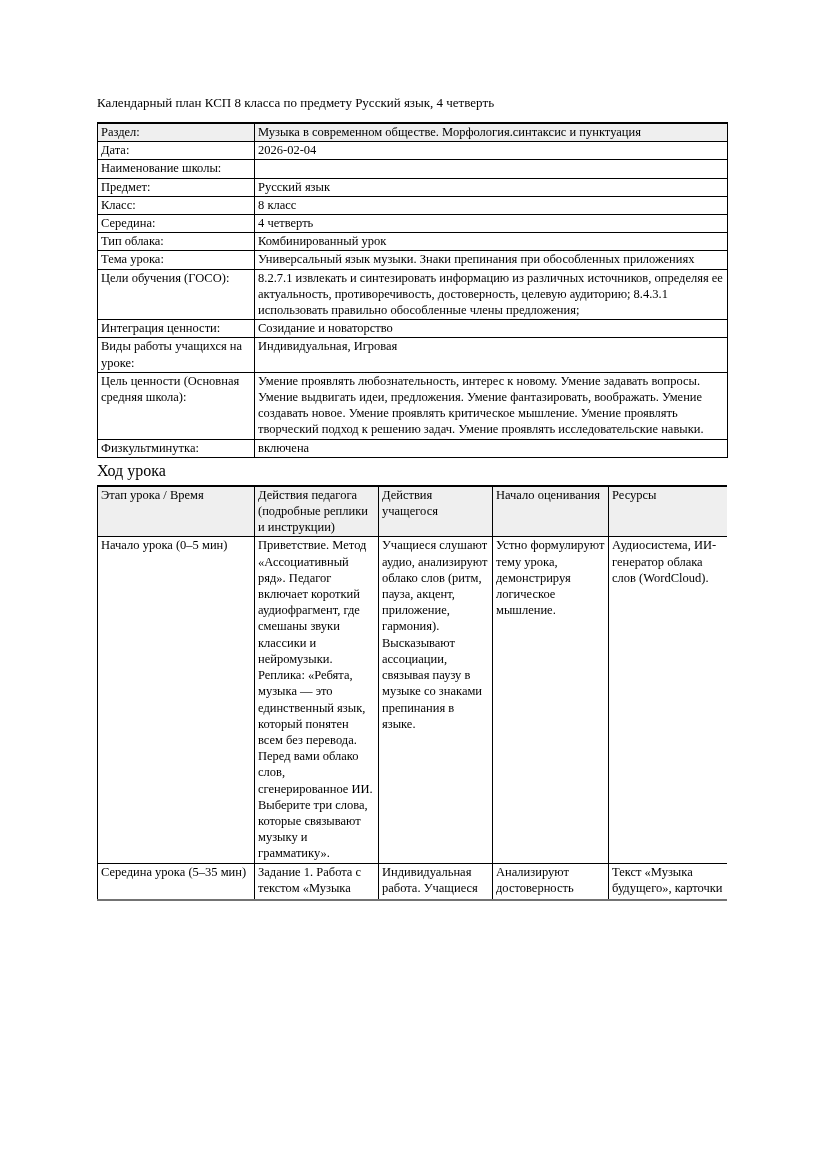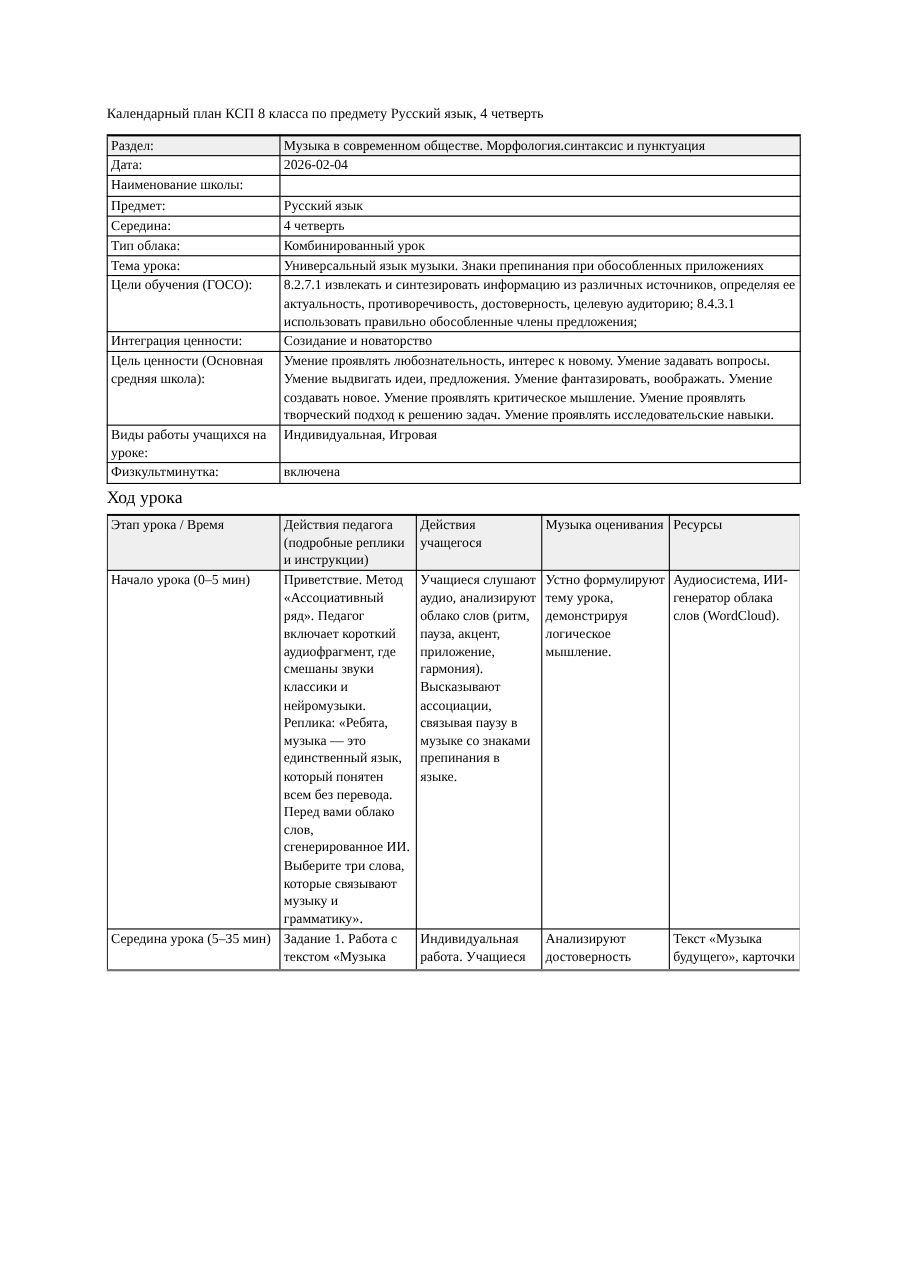--- a/index.html
+++ b/index.html
@@ -93,46 +93,50 @@
       </tr>
       <tr>
         <td>Наименование школы:</td>
         <td></td>
       </tr>
       <tr>
         <td>Предмет:</td>
         <td>Русский язык</td>
       </tr>
       <tr>
+        <td>Класс:</td>
+        <td>8 класс</td>
+      </tr>
+      <tr>
         <td>Середина:</td>
         <td>4 четверть</td>
       </tr>
       <tr>
         <td>Тип облака:</td>
         <td>Комбинированный урок</td>
       </tr>
       <tr>
         <td>Тема урока:</td>
         <td>Универсальный язык музыки. Знаки препинания при обособленных приложениях</td>
       </tr>
       <tr>
         <td>Цели обучения (ГОСО):</td>
         <td>8.2.7.1 извлекать и синтезировать информацию из различных источников, определяя ее актуальность, противоречивость, достоверность, целевую аудиторию; 8.4.3.1 использовать правильно обособленные члены предложения;</td>
       </tr>
       <tr>
         <td>Интеграция ценности:</td>
         <td>Созидание и новаторство</td>
       </tr>
       <tr>
+        <td>Виды работы учащихся на уроке:</td>
+        <td>Индивидуальная, Игровая</td>
+      </tr>
+      <tr>
         <td>Цель ценности (Основная средняя школа):</td>
         <td>Умение проявлять любознательность, интерес к новому. Умение задавать вопросы. Умение выдвигать идеи, предложения. Умение фантазировать, воображать. Умение создавать новое. Умение проявлять критическое мышление. Умение проявлять творческий подход к решению задач. Умение проявлять исследовательские навыки.</td>
-      </tr>
-      <tr>
-        <td>Виды работы учащихся на уроке:</td>
-        <td>Индивидуальная, Игровая</td>
       </tr>
       <tr>
         <td>Физкультминутка:</td>
         <td>включена</td>
       </tr>
     </tbody>
   </table>
 
   <p class="section-heading">Ход урока</p>
 
@@ -143,21 +147,21 @@
           <col style="width:124px">
           <col style="width:114px">
           <col style="width:116px">
           <col style="width:119px">
       </colgroup>
       <thead>
         <tr class="shaded">
           <th>Этап урока / Время</th>
           <th>Действия педагога (подробные реплики и инструкции)</th>
           <th>Действия учащегося</th>
-          <th>Музыка оценивания</th>
+          <th>Начало оценивания</th>
           <th>Ресурсы</th>
         </tr>
       </thead>
       <tbody>
         <tr>
           <td>Начало урока (0–5 мин)</td>
           <td>Приветствие. Метод «Ассоциативный ряд». Педагог включает короткий аудиофрагмент, где смешаны звуки классики и нейромузыки. Реплика: «Ребята, музыка — это единственный язык, который понятен всем без перевода. Перед вами облако слов, сгенерированное ИИ. Выберите три слова, которые связывают музыку и грамматику».</td>
           <td>Учащиеся слушают аудио, анализируют облако слов (ритм, пауза, акцент, приложение, гармония). Высказывают ассоциации, связывая паузу в музыке со знаками препинания в языке.</td>
           <td>Устно формулируют тему урока, демонстрируя логическое мышление.</td>
           <td>Аудиосистема, ИИ-генератор облака слов (WordCloud).</td>

